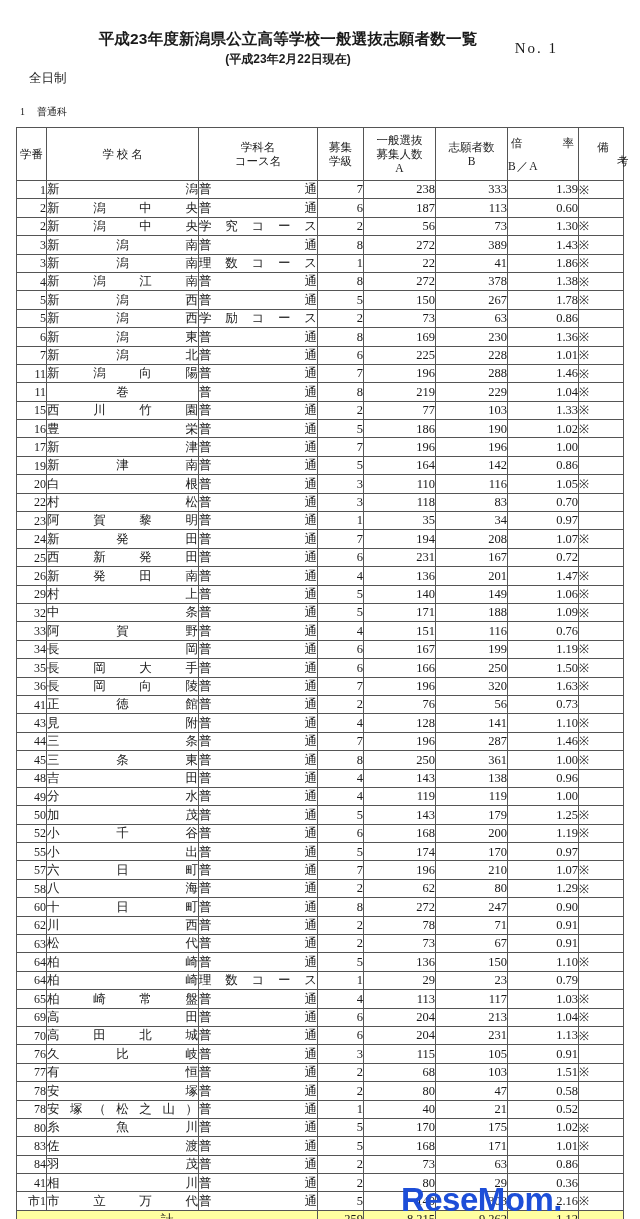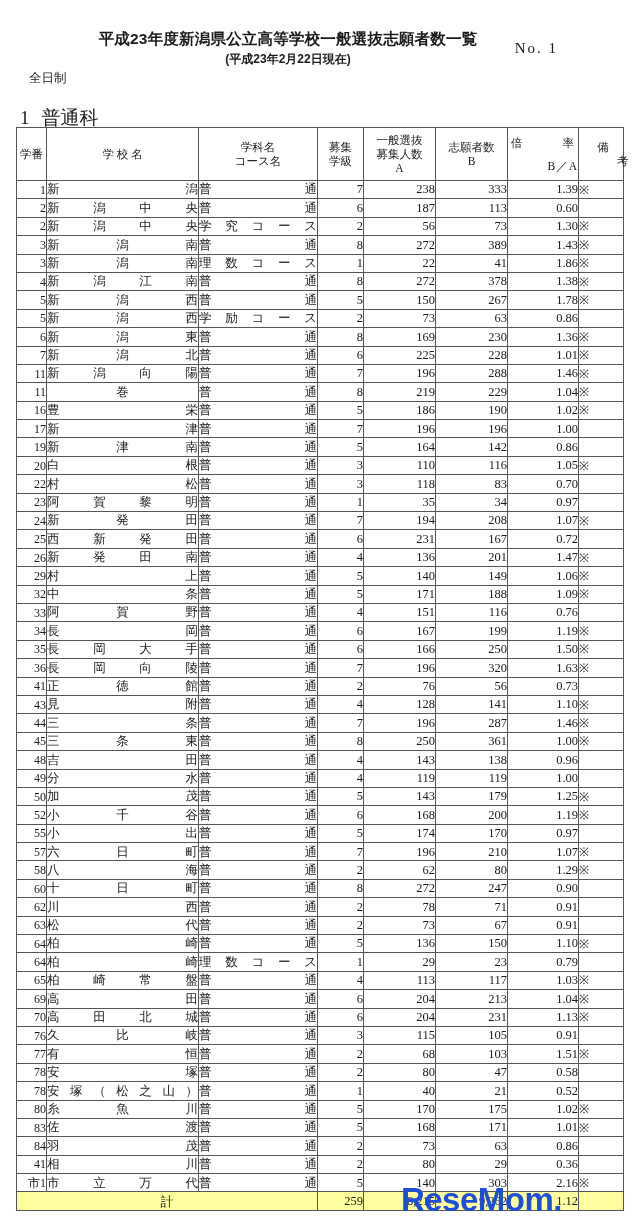--- a/index.html
+++ b/index.html
@@ -54,21 +54,21 @@
     position: absolute;
     left: 16px;
     top: 70px;
     font-size: 12.5px;
     margin-left: 13px;
   }
   .section-label {
     position: absolute;
     left: 20px;
     top: 105px;
-    font-size: 19px;
+    font-size: 10px;
   }
   .section-label .sec-num { margin-right: 12px; }
 
   
   .table-wrap {
     position: absolute;
     left: 16px;
     top: 127px;
     width: 607px;
   }
@@ -99,21 +99,21 @@
   }
   .hdr-bairitsu .bai-top {
     display: block;
     text-align: left;
     padding: 1px 4px 0 3px;
     letter-spacing: 0;
   }
   .hdr-bairitsu .bai-top span.r { float: right; }
   .hdr-bairitsu .bai-bottom {
     display: block;
-    text-align: right;
+    text-align: left;
     padding-top: 9px;
     letter-spacing: 1px;
   }
   .hdr-bikou {
     text-align: left;
     padding-left: 4px !important;
   }
   .hdr-bikou .bk2 { margin-left: 34px; }
 
   
@@ -418,20 +418,34 @@
             <td class="cell-course">
               <span>普通</span>
             </td>
             <td class="cell-num">8</td>
             <td class="cell-num">219</td>
             <td class="cell-num">229</td>
             <td class="cell-num">1.04</td>
             <td class="cell-note">※</td>
           </tr>
           <tr>
+            <td class="cell-no">15</td>
+            <td class="cell-school">
+              <span>西川竹園</span>
+            </td>
+            <td class="cell-course">
+              <span>普通</span>
+            </td>
+            <td class="cell-num">2</td>
+            <td class="cell-num">77</td>
+            <td class="cell-num">103</td>
+            <td class="cell-num">1.33</td>
+            <td class="cell-note">※</td>
+          </tr>
+          <tr>
             <td class="cell-no">16</td>
             <td class="cell-school">
               <span>豊栄</span>
             </td>
             <td class="cell-course">
               <span>普通</span>
             </td>
             <td class="cell-num">5</td>
             <td class="cell-num">186</td>
             <td class="cell-num">190</td>

